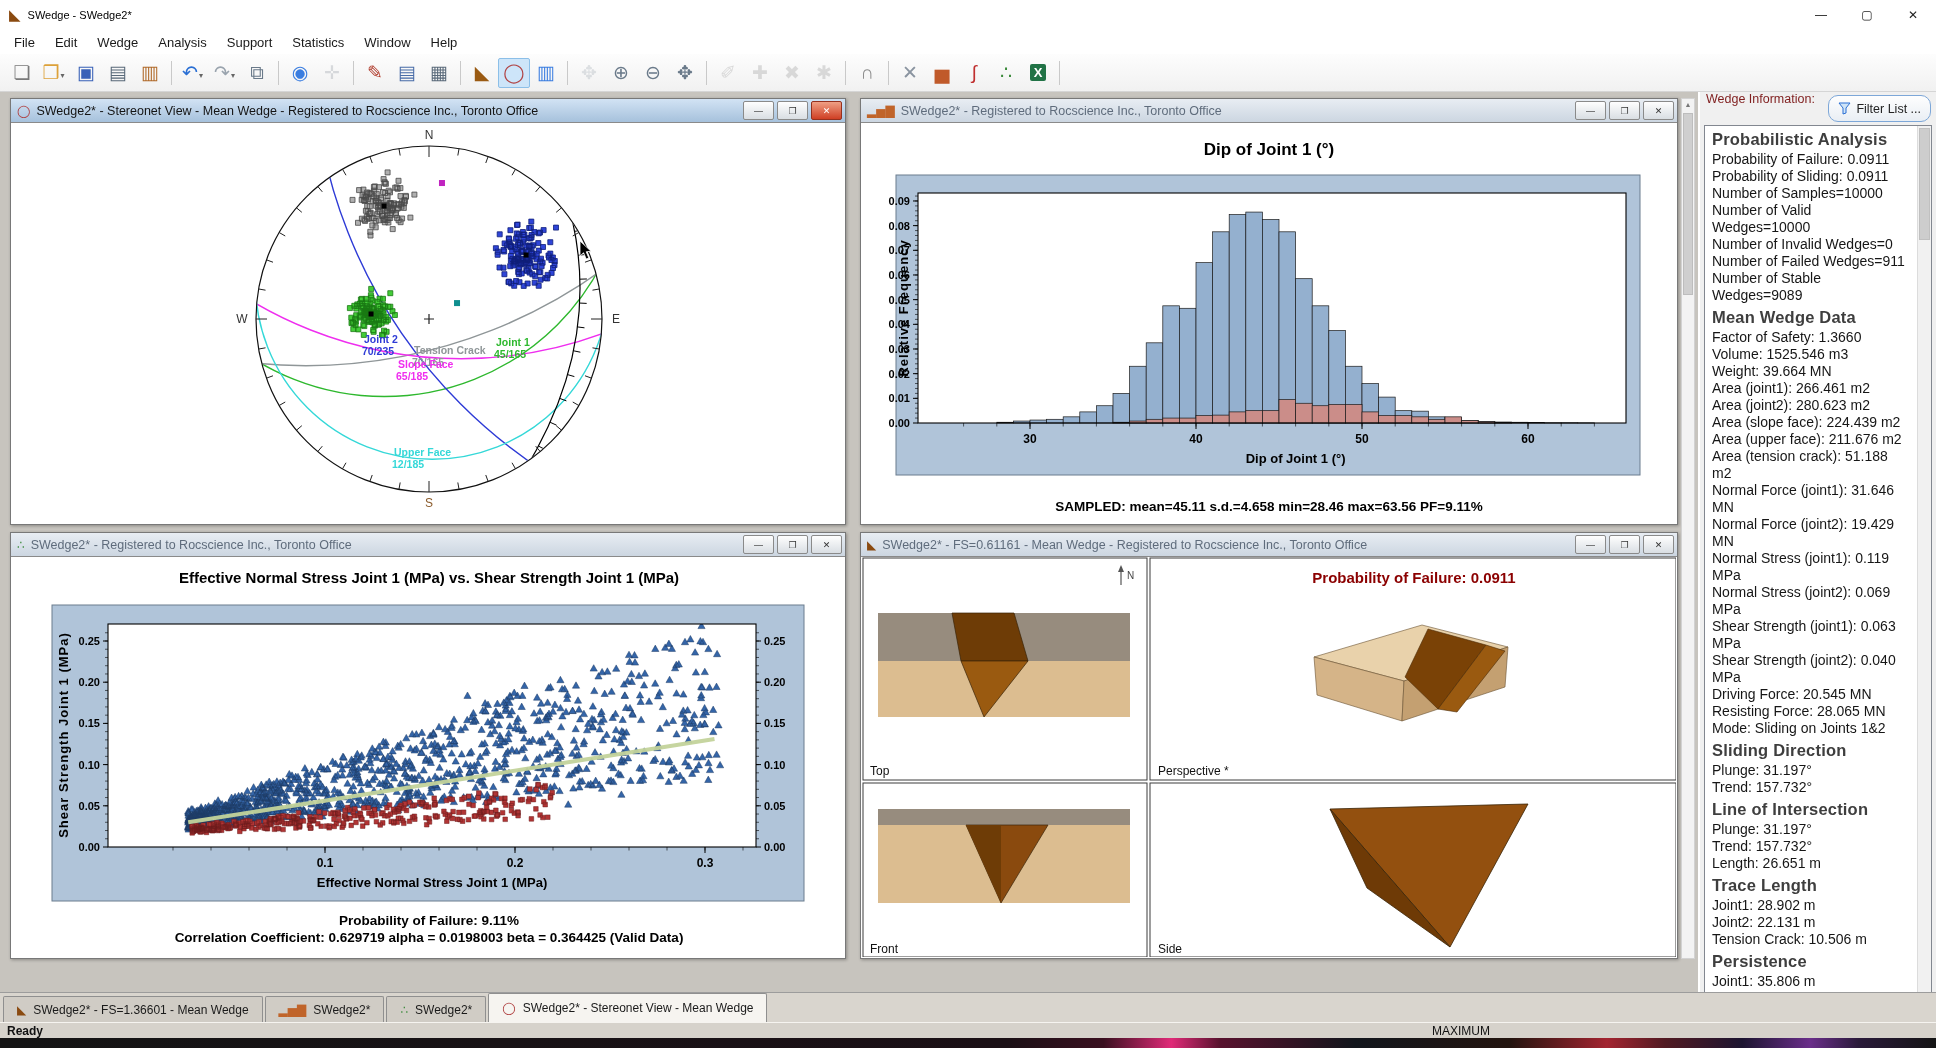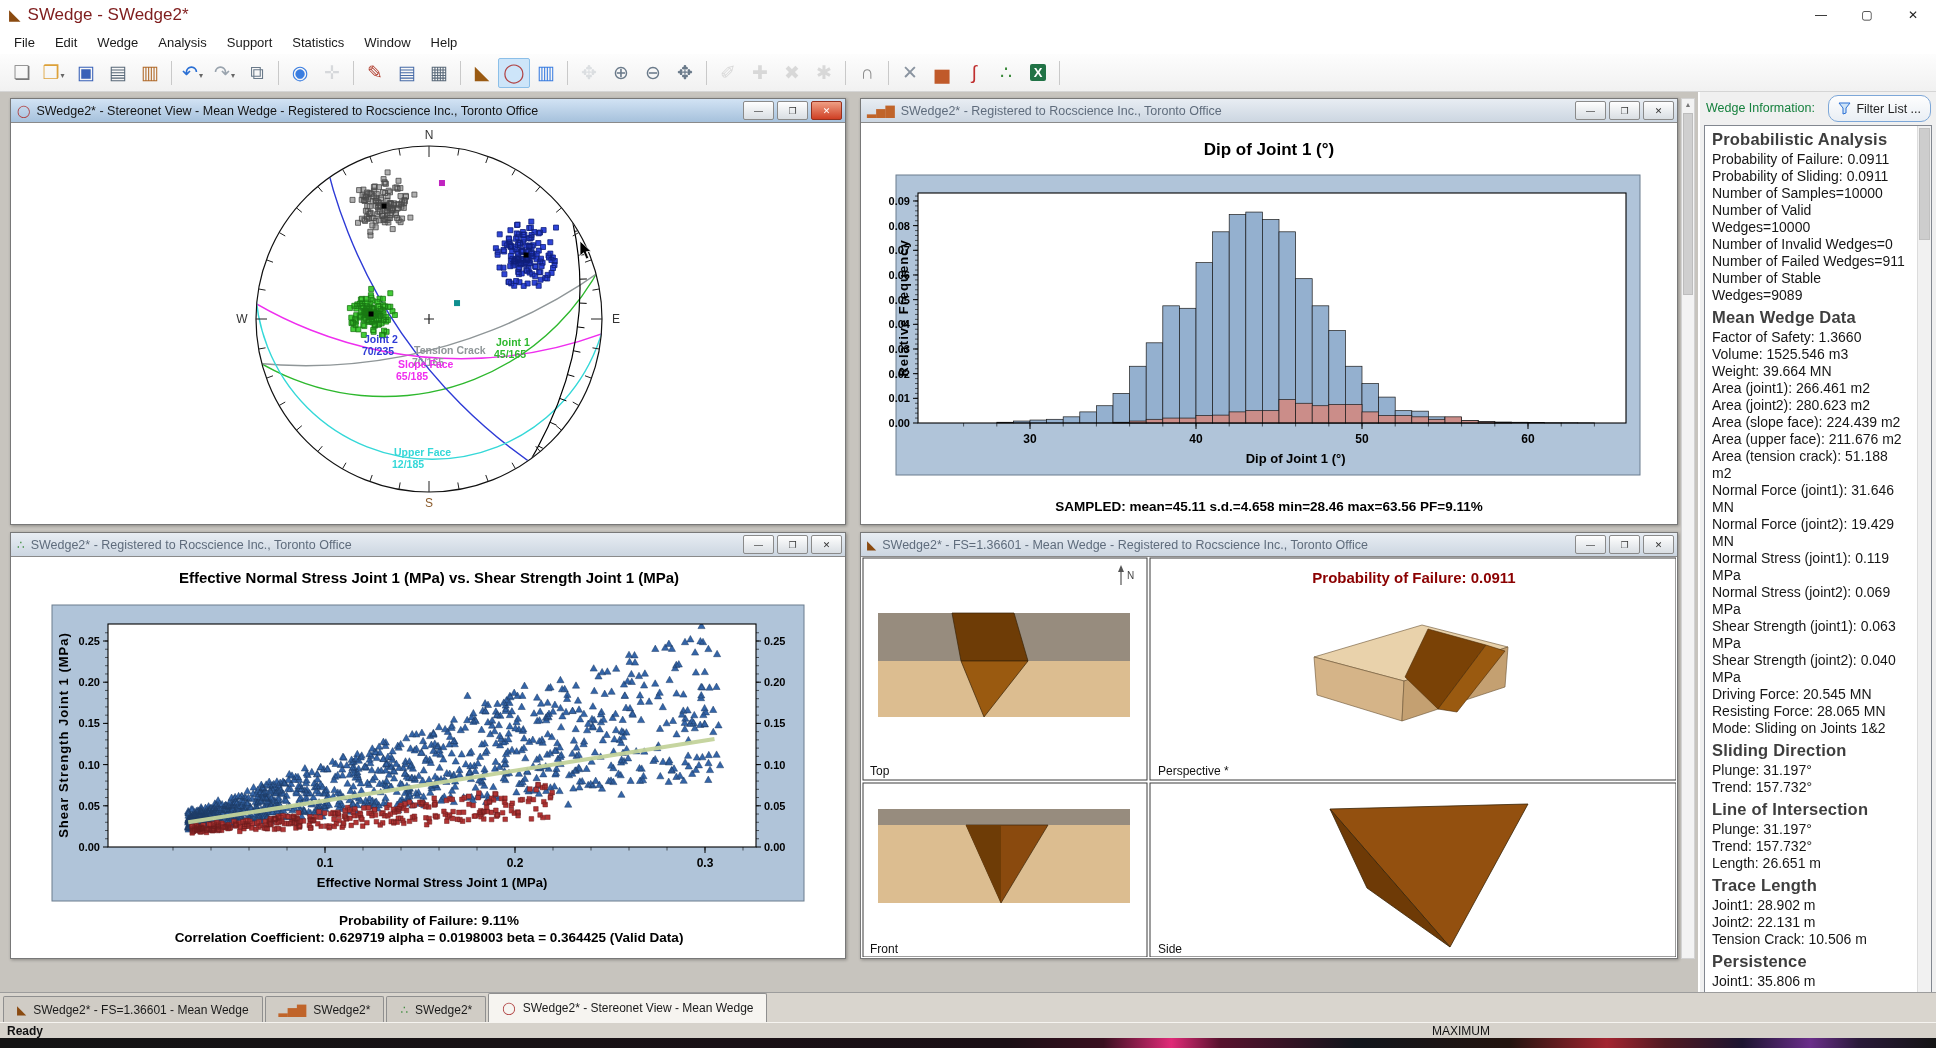--- a/index.html
+++ b/index.html
@@ -1,21 +1,21 @@
 <!DOCTYPE html>
 <html><head>
 <meta charset="utf-8">
 <style>
   html,body{margin:0;padding:0;background:#888;}
   #app{position:relative;width:1936px;height:1048px;background:#ffffff;overflow:hidden;
        font-family:"Liberation Sans",sans-serif;-webkit-font-smoothing:antialiased;}
   
   #titlebar{position:absolute;left:0;top:0;width:1936px;height:30px;background:#fff;display:flex;align-items:center;}
   #app-icon{font-size:15px;color:#8a4a10;margin:0 7px 0 9px;}
-  #app-title{font-size:17px;color:#7f1d1d;}
+  #app-title{font-size:11px;color:#000000;}
   #win-controls{margin-left:auto;display:flex;}
   .wctl{width:46px;height:30px;display:flex;align-items:center;justify-content:center;font-size:12px;color:#222;}
   #menubar{position:absolute;left:0;top:30px;width:1936px;height:24px;background:#fff;display:flex;align-items:center;padding-left:4px;}
   .menu-item{font-size:13px;color:#1a1a1a;padding:3px 10px;}
   #toolbar{position:absolute;left:0;top:54px;width:1936px;height:38px;background:linear-gradient(#fdfdfd,#f1f1f1);
            border-bottom:1px solid #d5d5d5;display:flex;align-items:center;padding-left:6px;box-sizing:border-box;}
   .tbtn{height:28px;min-width:30px;display:flex;align-items:center;justify-content:center;font-size:19px;border:1px solid transparent;border-radius:2px;}
   .tbtn.dis{opacity:.35;}
   .tbtn.act{background:#cde5f9;border-color:#8cbfe8;}
   .tdrop{font-size:8px;color:#666;margin:6px 1px 0 1px;}
@@ -31,21 +31,21 @@
   .ctitle{flex:1;white-space:nowrap;overflow:hidden;}
   .cbtn{width:29px;height:17px;margin-left:3px;border:1px solid #8a8a8a;border-radius:2px;display:flex;align-items:center;
         justify-content:center;font-size:9px;color:#333;background:linear-gradient(#fefefe,#d9dee3);}
   .cbtn.red{background:linear-gradient(#ef9f84,#cf3f24);color:#fff;border-color:#94301e;}
   .content{position:absolute;left:1px;top:24px;right:1px;bottom:1px;background:#fff;overflow:hidden;}
   #mdiscroll{position:absolute;left:1681px;top:98px;width:14px;height:861px;background:#f3f3f3;border:1px solid #d2d2d2;box-sizing:border-box;}
   #mdiscroll .arr{width:100%;text-align:center;font-size:7px;color:#777;padding:2px 0;}
   #mdiscroll .thumb{position:absolute;left:1px;right:1px;top:14px;height:180px;background:#cfcfcf;border:1px solid #bdbdbd;}
   
   #sidebar{position:absolute;left:1700px;top:92px;width:236px;height:900px;background:#f0f0f0;}
-  #sb-head{position:absolute;left:6px;top:9px;font-size:12.5px;color:#15803d;}
+  #sb-head{position:absolute;left:6px;top:0;font-size:12.5px;color:#7f1d1d;}
   #filter-btn{position:absolute;right:5px;top:3px;height:25px;padding:0 9px;border:1px solid #7da7d8;border-radius:10px;
      background:linear-gradient(#fefefe,#e9eef4);font-size:12.5px;color:#222;display:flex;align-items:center;gap:5px;}
   #sidepanel{position:absolute;left:4px;top:33px;width:228px;height:878px;background:#fff;border:1px solid #828790;
      box-sizing:border-box;overflow:hidden;padding:2px 18px 0 7px;}
   .shead{font-size:16.5px;font-weight:bold;color:#3e3e3e;margin:4px 0 2px;letter-spacing:.2px;}
   .shead:first-child{margin-top:2px;}
   .sline{font-size:14px;color:#161616;line-height:17px;width:198px;}
   #sb-scroll{position:absolute;right:5px;top:34px;width:13px;height:876px;background:#f1f1f1;border-left:1px solid #dcdcdc;}
   #sb-thumb{position:absolute;left:1px;right:1px;top:2px;height:110px;background:#cdcdcd;border:1px solid #c0c0c0;}
   
@@ -593,21 +593,21 @@
           <text x="56" y="178" font-size="13" text-anchor="middle" fill="#000" transform="rotate(-90 56 178)" letter-spacing="1px" font-weight="bold">Shear Strength Joint 1 (MPa)</text>
           <text x="417" y="368" font-size="13.5" text-anchor="middle" fill="#000" font-weight="bold">Probability of Failure: 9.11%</text>
           <text x="417" y="385" font-size="13.5" text-anchor="middle" fill="#000" font-weight="bold">Correlation Coefficient: 0.629719 alpha = 0.0198003 beta = 0.364425 (Valid Data)</text>
         </svg>
     </div>
   </div>
 
   <div class="win" id="win-wedge" style="left:860px;top:532px;width:818px;height:427px;">
     <div class="cap">
       <span class="cico" style="color: rgb(138, 74, 16);">◣</span>
-      <span class="ctitle">SWedge2* - FS=1.36601 - Mean Wedge - Registered to Rocscience Inc., Toronto Office</span>
+      <span class="ctitle">SWedge2* - FS=0.61161 - Mean Wedge - Registered to Rocscience Inc., Toronto Office</span>
       <span class="cbtn">—</span>
       <span class="cbtn">❐</span>
       <span class="cbtn">✕</span>
     </div>
     <div class="content">
       <svg width="816" height="401" viewBox="0 0 816 401">
 
         <rect x="1" y="1" width="284" height="222" fill="#ffffff" stroke="#3c3c3c"></rect>
         <rect x="288" y="1" width="526" height="222" fill="#ffffff" stroke="#3c3c3c"></rect>
         <rect x="1" y="226" width="284" height="174" fill="#ffffff" stroke="#3c3c3c"></rect>

